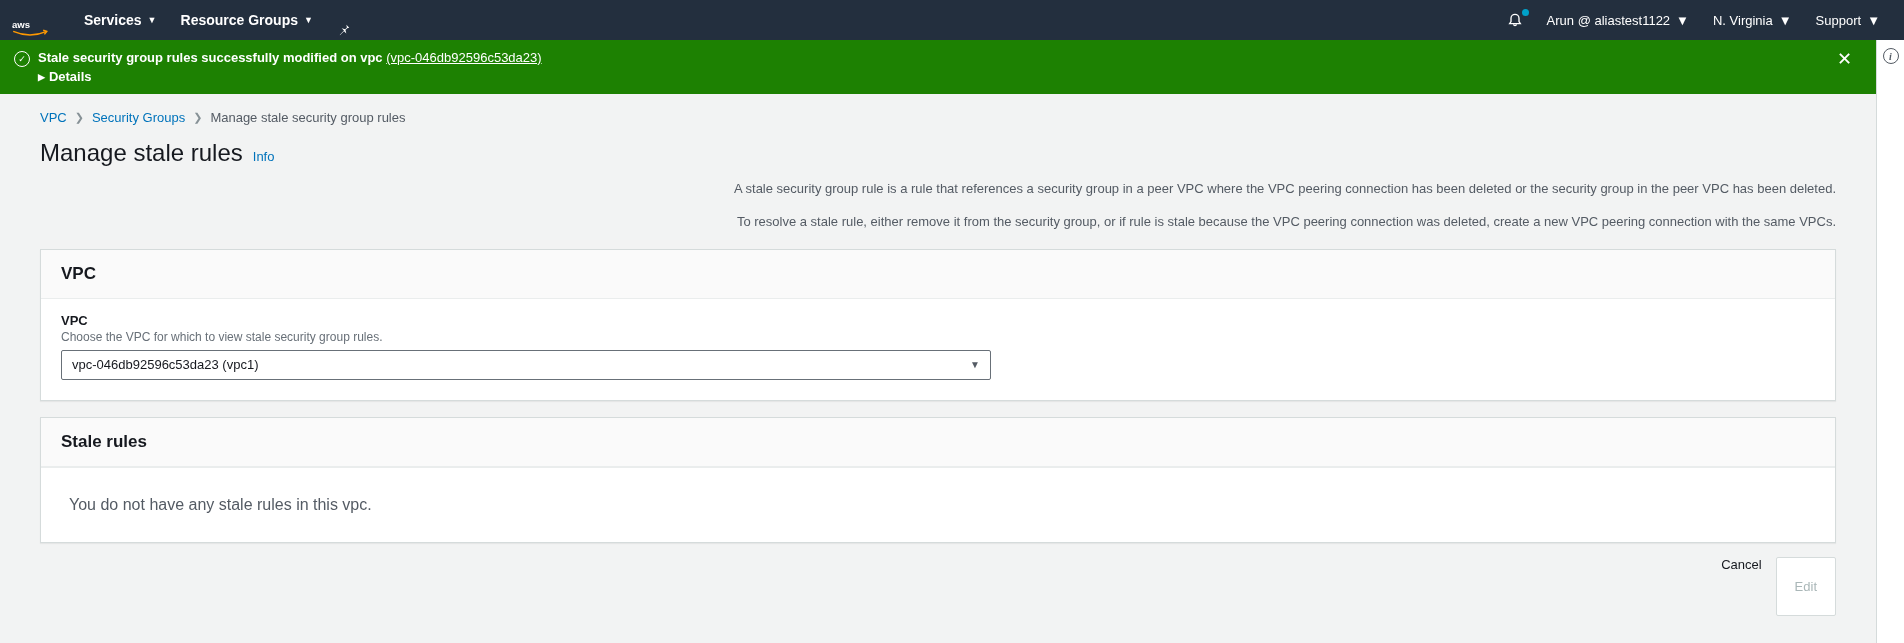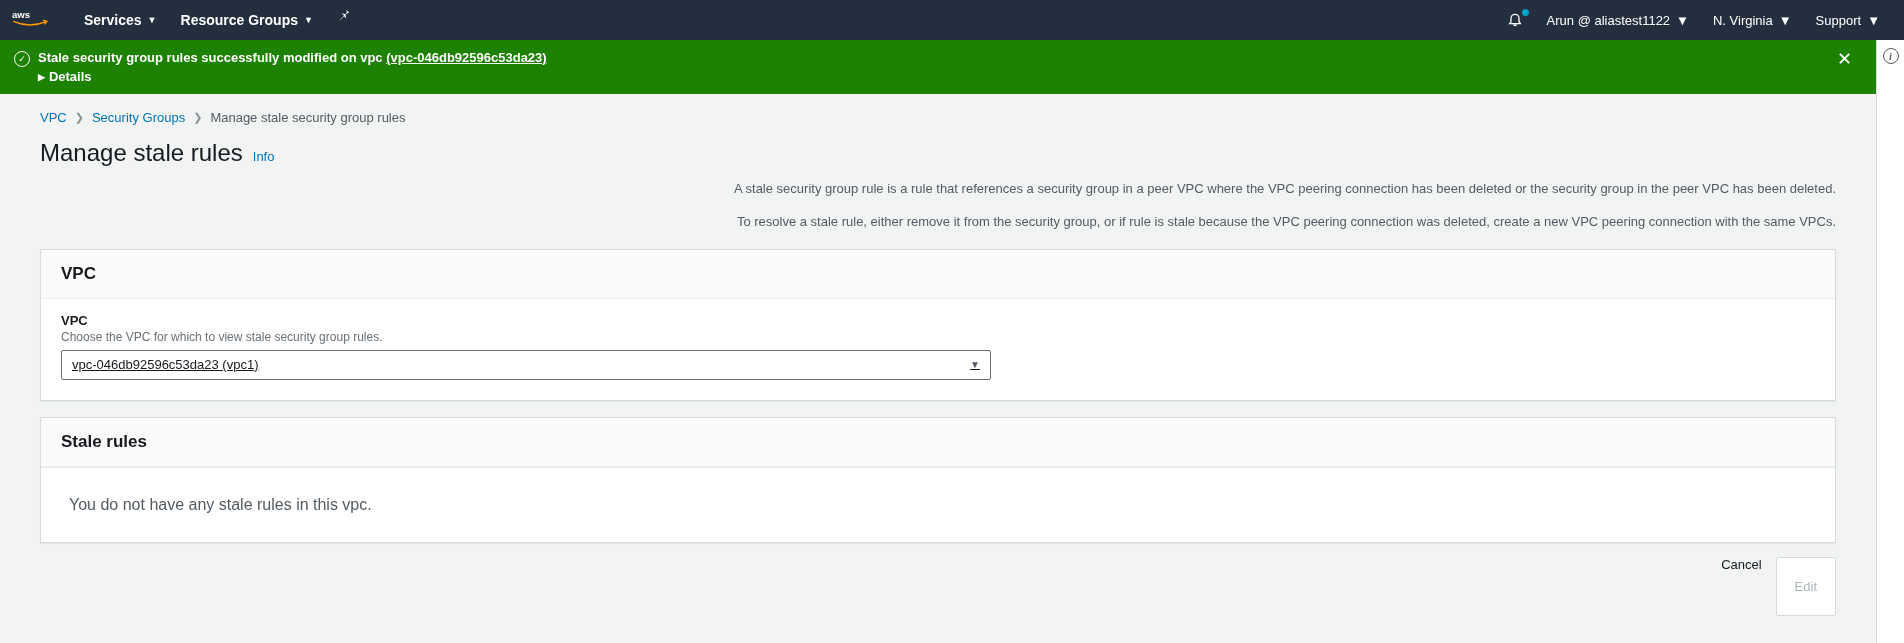--- a/index.html
+++ b/index.html
@@ -8,22 +8,22 @@
     background: #f2f3f3;
     color: #16191f;
     font-size: 14px;
     min-width: 1904px;
   }
   
   .topbar {
     background: #232f3e;
     height: 40px;
     display: flex;
-    align-items: flex-start;
-    padding: 8px 12px;
+    align-items: flex-end;
+    padding: 0 12px;
     color: #fff;
   }
   .aws-logo {
     display: inline-flex;
     align-items: center;
     margin-right: 24px;
     cursor: pointer;
   }
   .aws-logo svg { display: block; }
   .topnav-item {
@@ -89,21 +89,21 @@
     width: 16px; height: 16px;
     border: 1.5px solid #fff;
     border-radius: 50%;
     display: flex; align-items: center; justify-content: center;
     font-size: 9px;
     flex-shrink: 0;
     margin-top: 1px;
   }
   .flash-body { flex: 1; font-size: 13px; }
   .flash-body .headline { font-weight: 600; }
-  .flash-body .vpc-link { text-decoration: underline; font-weight: 700; cursor: pointer; }
+  .flash-body .vpc-link { text-decoration: underline; font-weight: 400; cursor: pointer; }
   .flash-body .details-row { margin-top: 4px; display: flex; align-items: center; gap: 4px; cursor: pointer; font-weight:600; }
   .flash-body .tri { font-size: 9px; }
   .flash-close { cursor: pointer; margin-left: auto; font-size: 18px; line-height: 1; padding: 0 4px; }
   
   .page {
     padding: 16px 40px 40px 40px;
     margin-right: 28px;
   }
   .breadcrumb { font-size: 13px; color: #545b64; display: flex; align-items: center; gap: 8px; }
   .breadcrumb a { color: #0073bb; text-decoration: none; cursor: pointer; }
@@ -135,21 +135,20 @@
     background: #fff;
     height: 30px;
     display: flex;
     align-items: center;
     justify-content: space-between;
     padding: 0 10px;
     font-size: 13px;
     cursor: pointer;
     border-radius: 2px;
     max-width: 930px;
-    text-decoration: underline;
   }
   .select .sel-caret { font-size: 10px; color: #545b64; }
   .empty-rules {
     padding: 28px;
     text-align: left;
     font-size: 16px;
     color: #545b64;
     border-top: 1px solid #eaeded;
   }
   .actions { margin-top: 14px; display: flex; justify-content: flex-end; gap: 14px; align-items: flex-start; }

